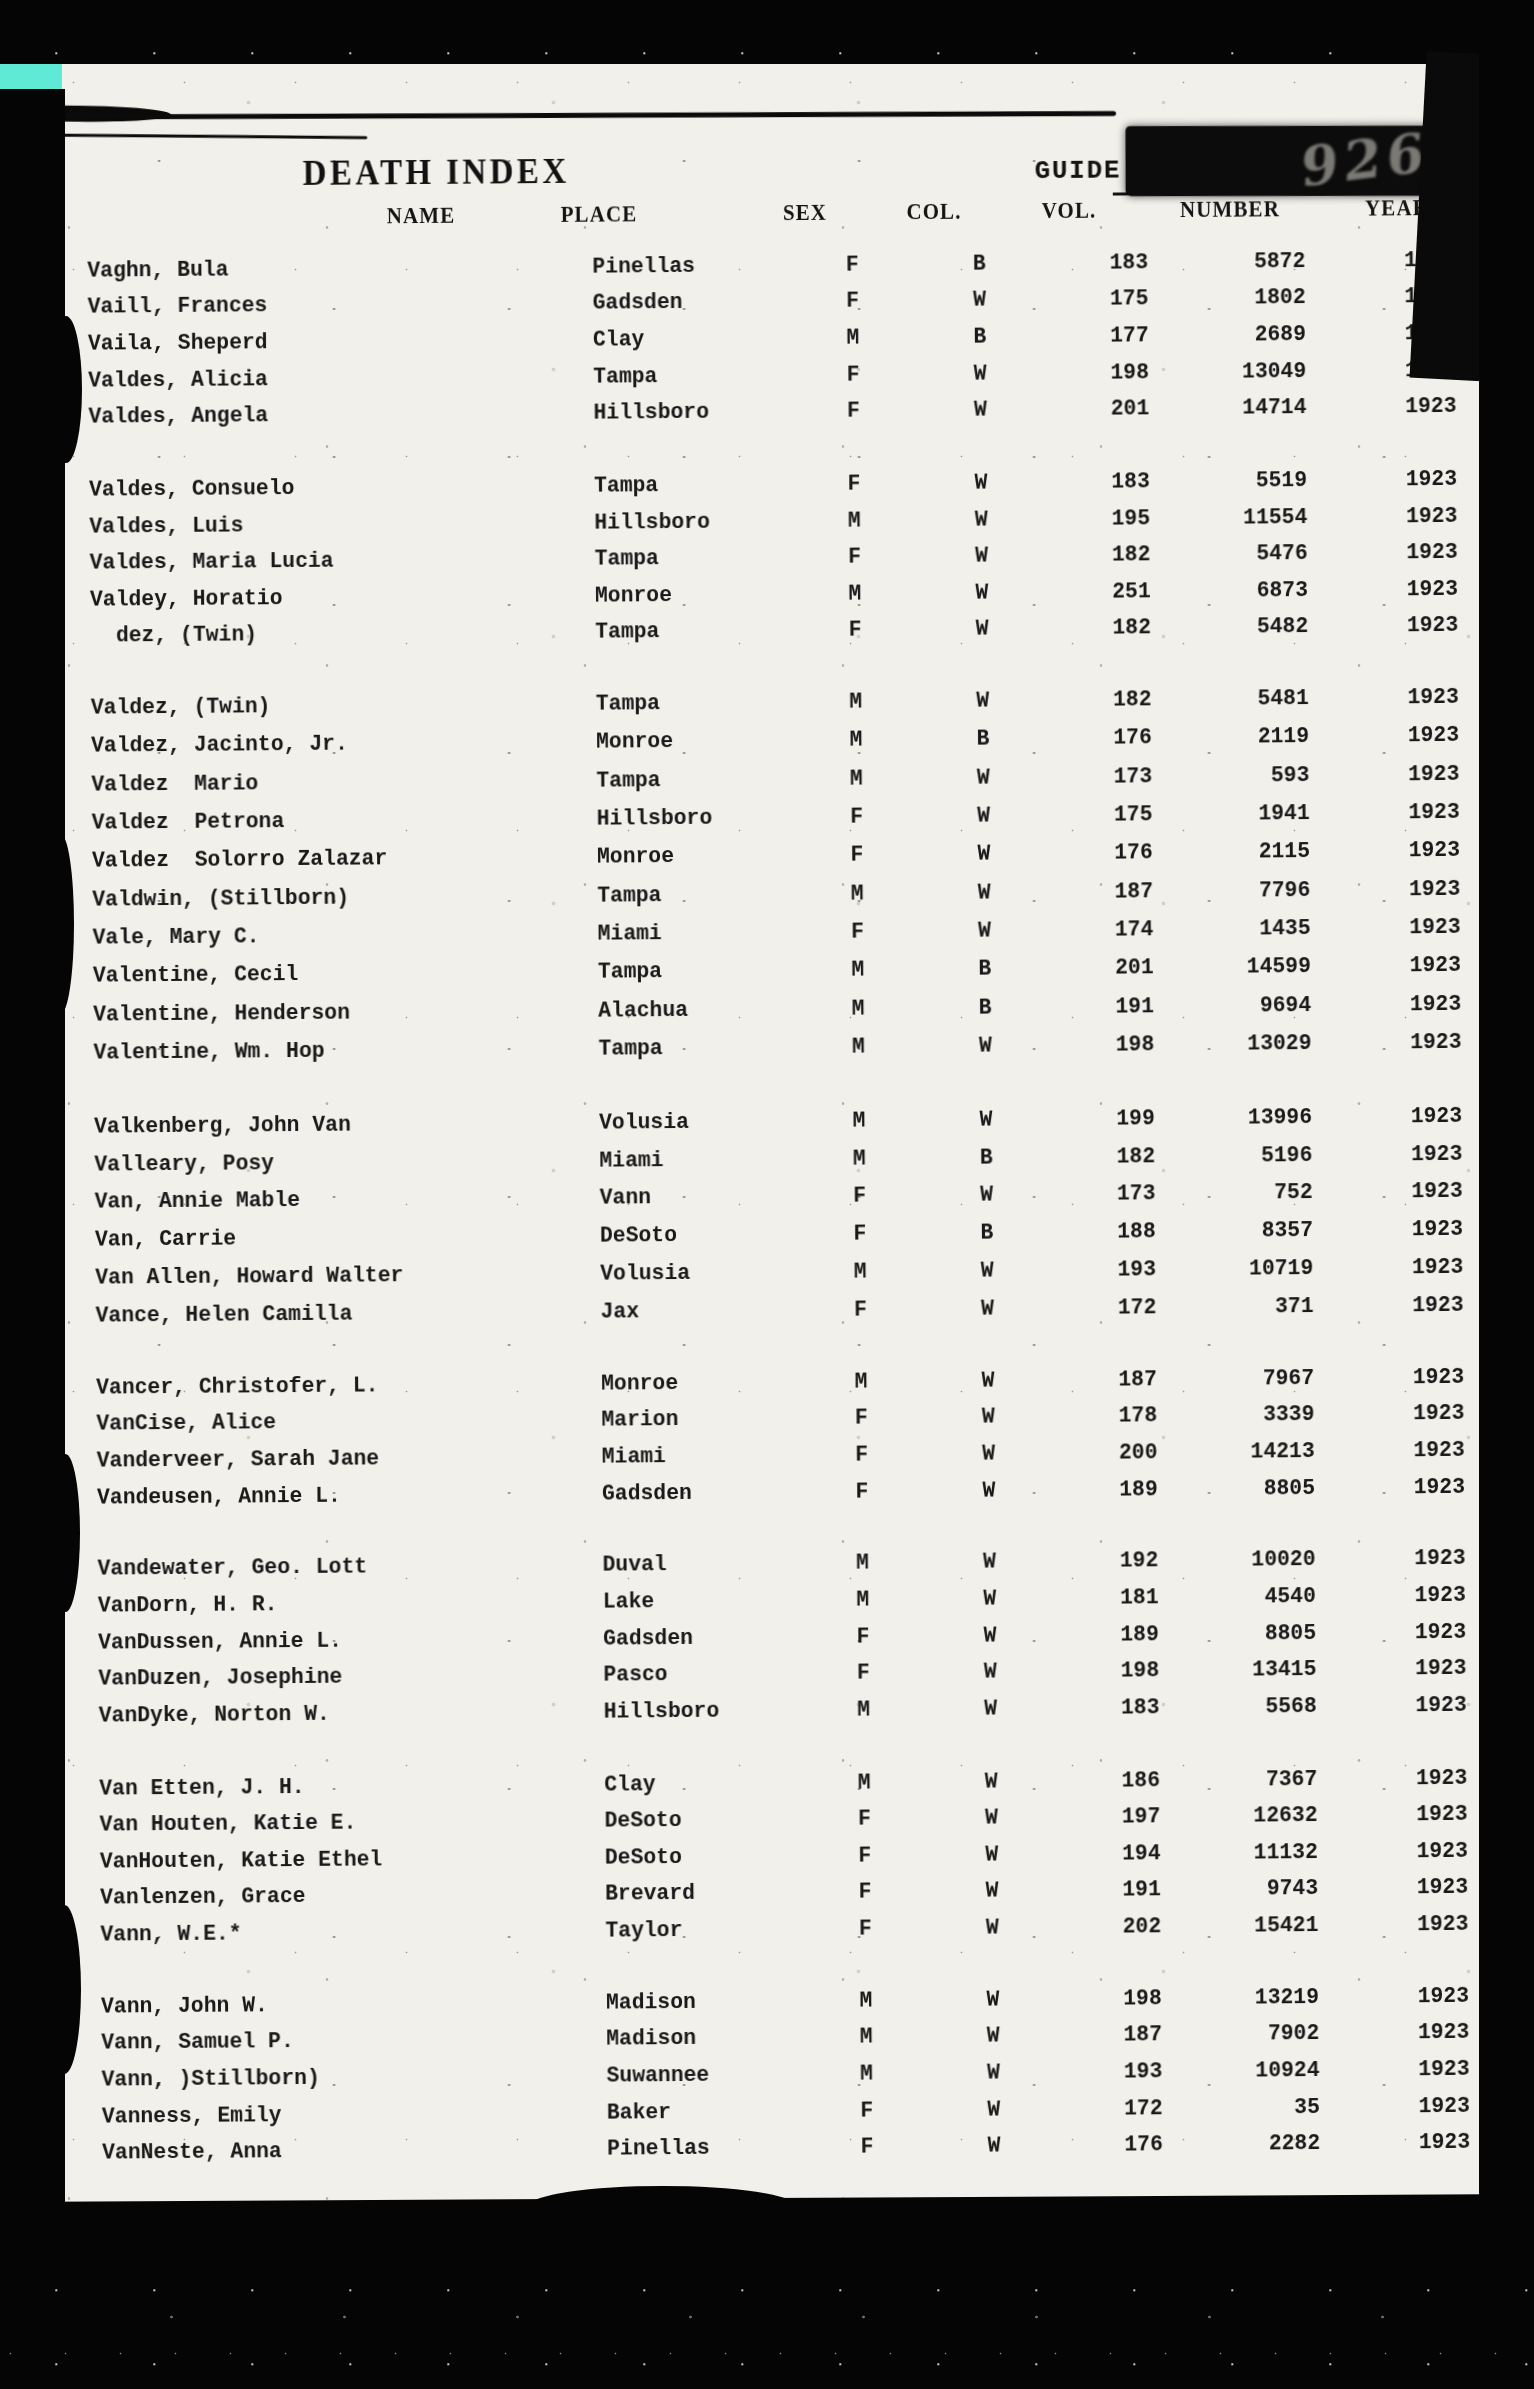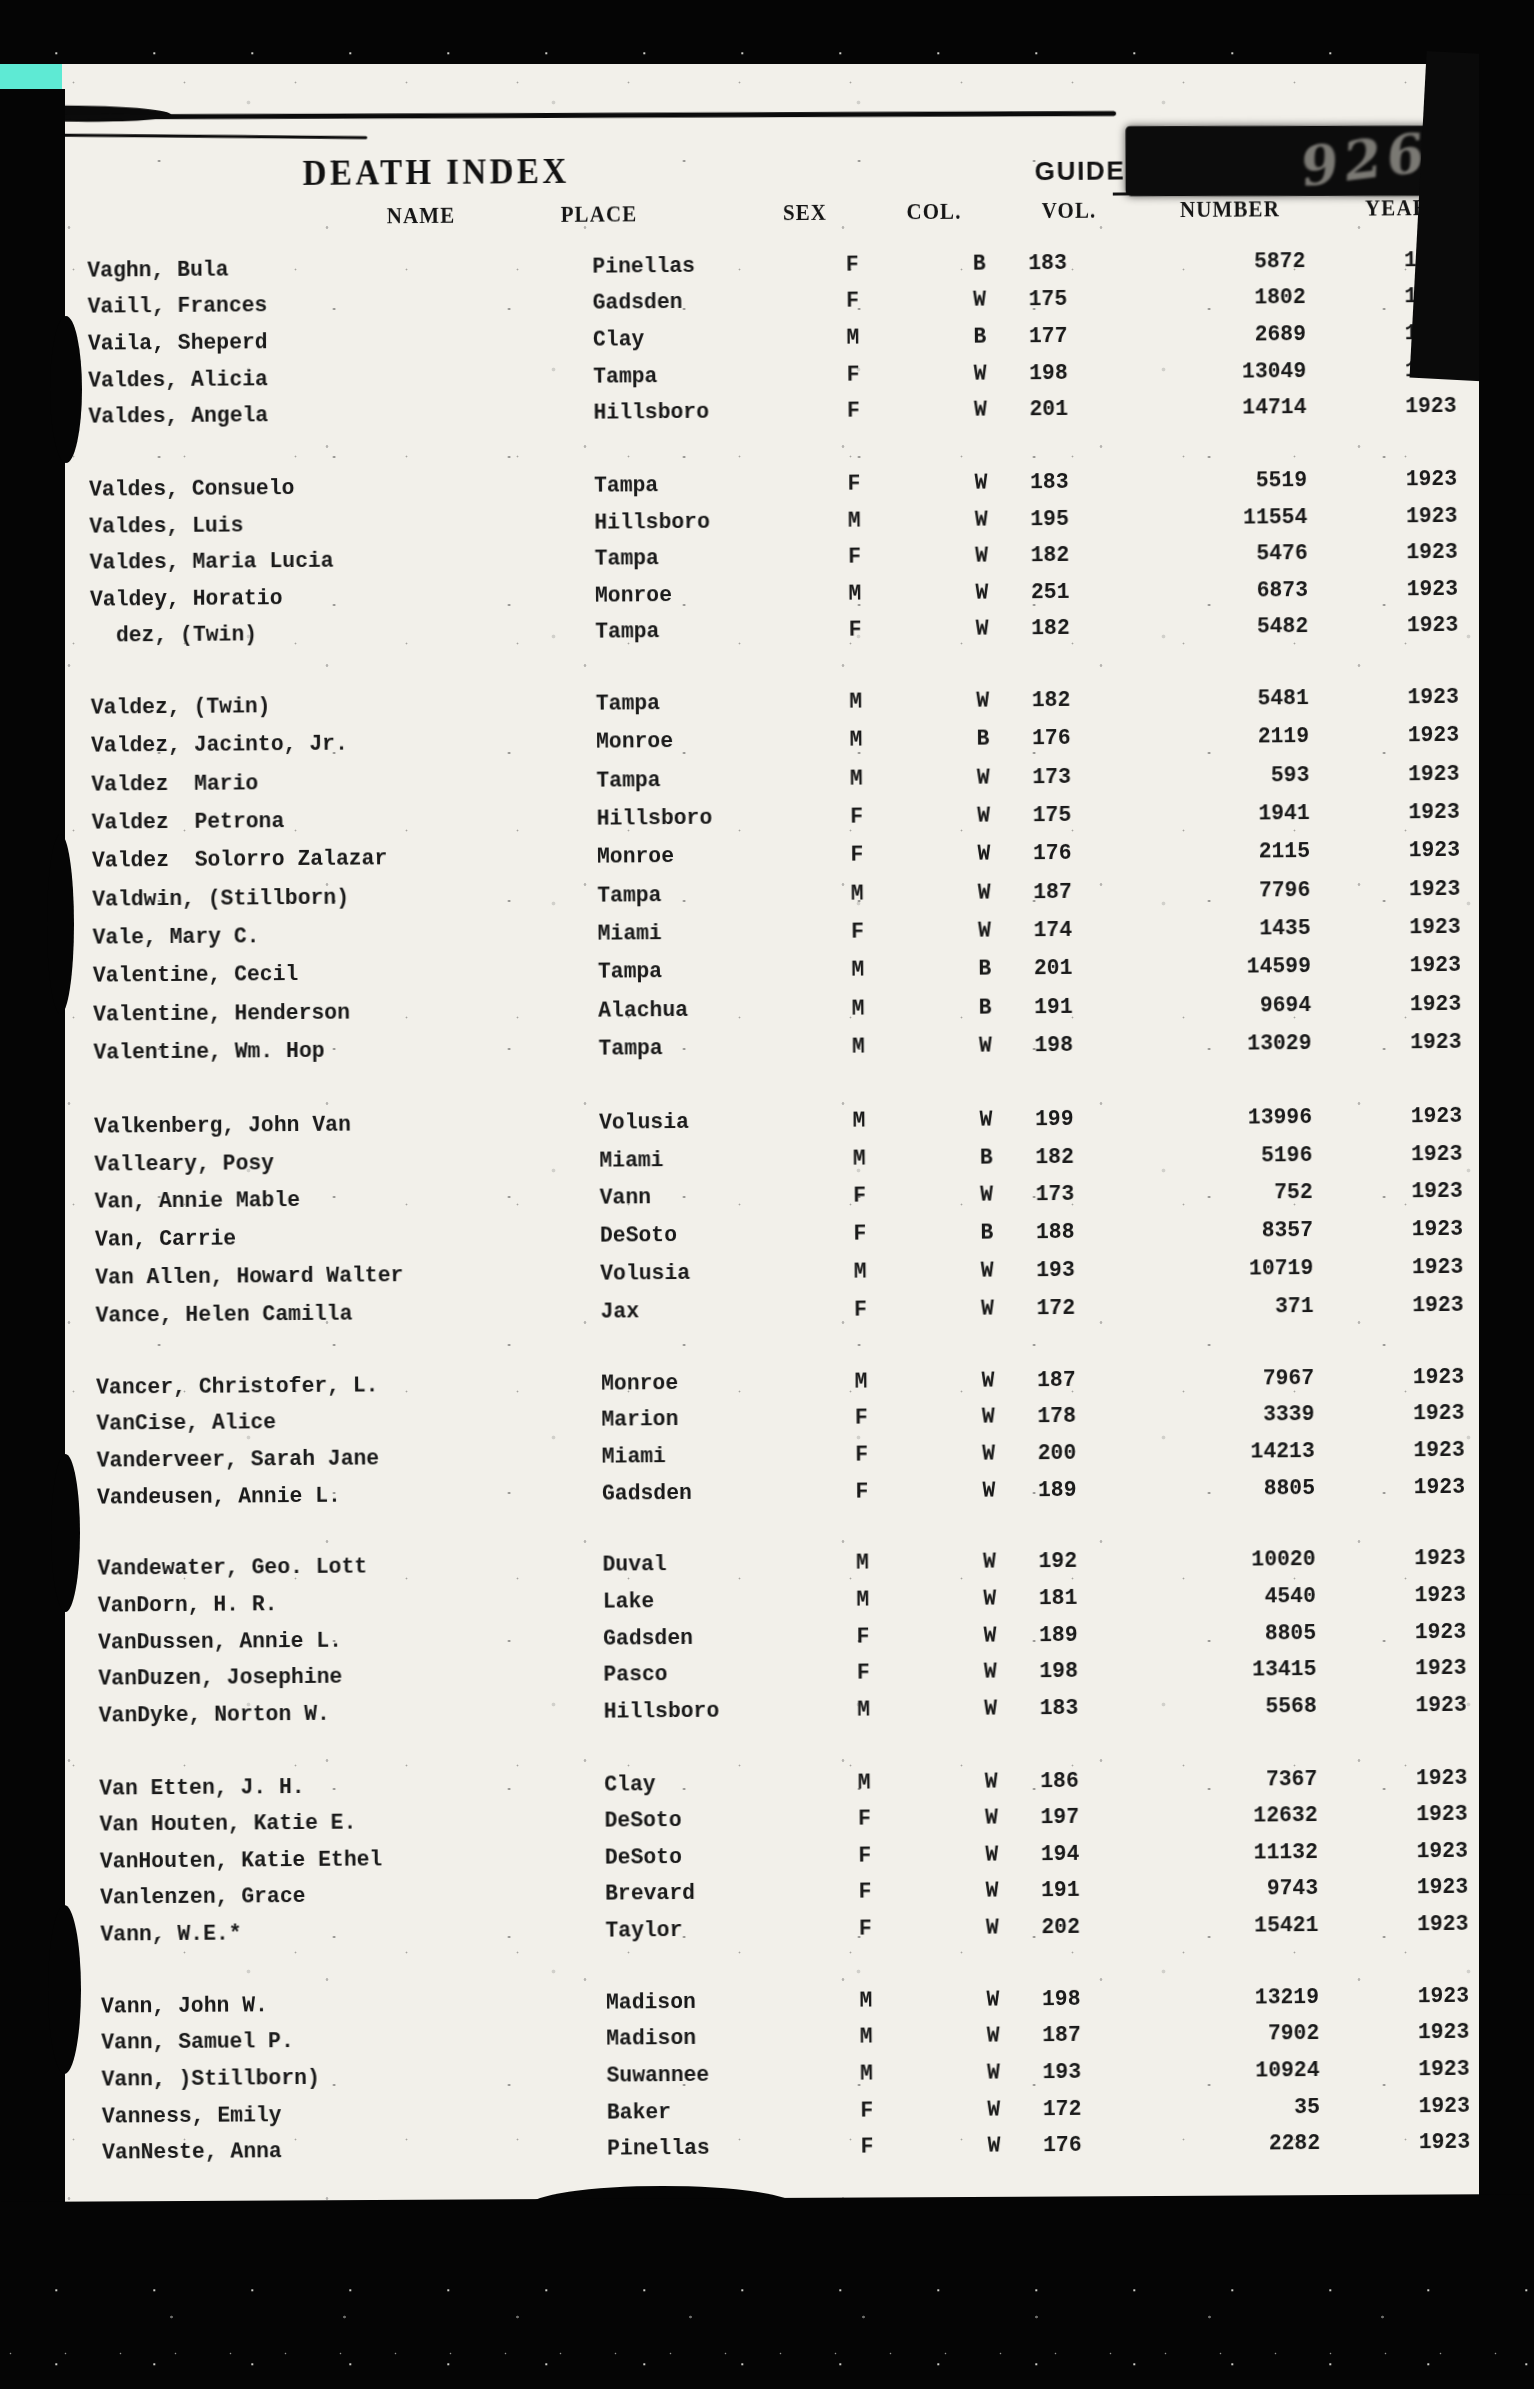--- a/index.html
+++ b/index.html
@@ -27,21 +27,21 @@
     filter:blur(0.2px);
   }
   .doc-title {
     position:absolute; left:311px; top:156px;
     font-family:"Liberation Serif","DejaVu Serif",serif;
     font-size:33px; font-weight:700; letter-spacing:3.4px; color:#121212;
     transform:scaleY(1.08); white-space:nowrap;
   }
   .guide-label {
     position:absolute; left:1043px; top:163px;
-    font-family:Liberation Sans, sans-serif;
+    font-family:Liberation Mono, monospace;
     font-size:26px; font-weight:700; letter-spacing:1.7px; color:#141414;
     white-space:nowrap;
   }
   .guide-line { position:absolute; left:1121px; top:200px; width:365px; height:3.4px; background:#131313; }
   .guide-blob {
     position:absolute; left:1134px; top:135px; width:395px; height:70px;
     background:#0c0c0c; transform:rotate(0.4deg);
     border-radius:4.5px 1.1px 2.3px 5.6px; box-shadow:0 0 8px rgba(0,0,0,.65);
   }
   .guide-number {
@@ -60,21 +60,21 @@
   
   .row { position:absolute; left:0; width:1535px; height:29px; }
   .row span {
     position:absolute; top:0; font-size:21.4px; font-weight:700; color:#191919;
     white-space:pre; line-height:1.2;
   }
   .c-name  { left:95px; }
   .c-place { left:600px; }
   .c-sex   { left:843px; width:34px;  text-align:center; }
   .c-col   { left:970px; width:34px;  text-align:center; }
-  .c-vol   { left:1036px; width:97px; text-align:left; }
+  .c-vol   { left:1088px; width:97px; text-align:center; }
   .c-num   { left:1137px; width:176px; text-align:right; }
   .c-year  { left:1343px; width:120px; text-align:right; }
   
   .speckled-black {
     background-color:#050505;
     background-image:
       radial-gradient(circle, rgba(240,240,233,.85) 0 0.8px, transparent 1.4px),
       radial-gradient(circle, rgba(240,240,233,.6) 0 0.6px, transparent 1.1px),
       radial-gradient(circle, rgba(240,240,233,.45) 0 1px, transparent 1.7px);
     background-size: 98px 74px, 55px 119px, 173px 100px;

